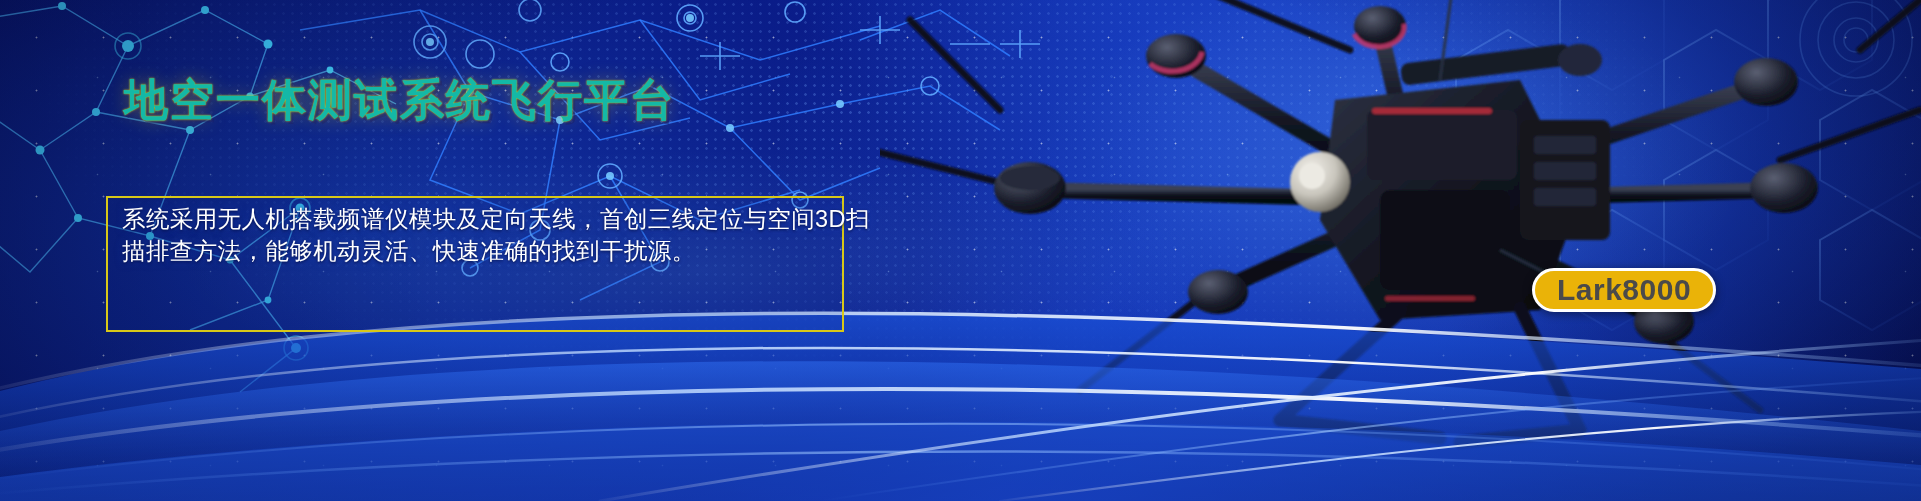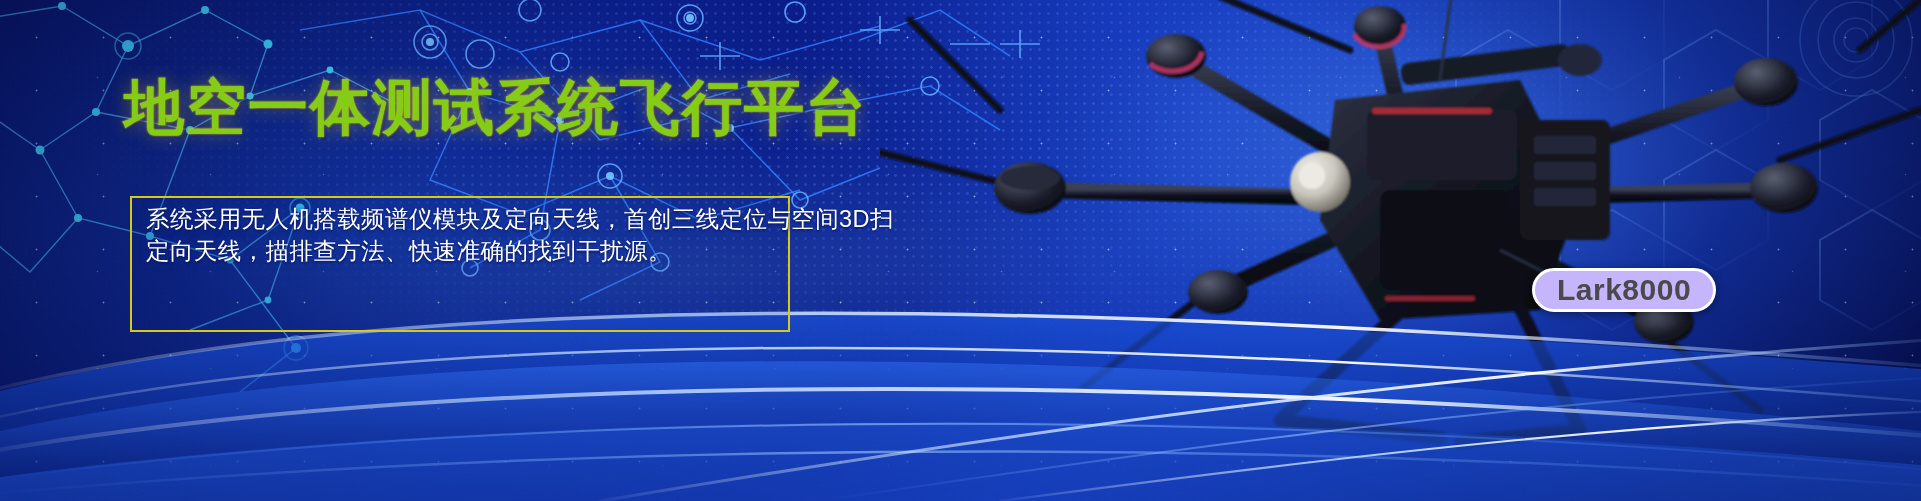--- a/index.html
+++ b/index.html
@@ -65,63 +65,62 @@
     position: absolute;
     left: 880px; top: -10px;
     width: 1041px; height: 470px;
   }
 
   
   .headline {
     position: absolute;
     left: 124px;
     top: 78px;
-    font-size: 60px;
+    font-size: 44px;
     line-height: 1;
     font-weight: 700;
-    color: #84cc16;
+    color: #14b8a6;
     letter-spacing: 2px;
     white-space: nowrap;
     text-shadow:
       0 0 2px rgba(255,238,0,0.9),
       0 0 18px rgba(255,220,0,0.35),
       3px 3px 0 rgba(20,25,110,0.55);
   }
 
   .info-box {
     position: absolute;
     left: 106px;
     top: 196px;
-    width: 660px;
+    width: 738px;
     height: 136px;
     border: 2px solid #d8c818;
     box-sizing: border-box;
     padding: 6px 14px 0 14px;
     background: rgba(10,25,120,0.10);
-    margin-left: 24px;
   }
   .info-line {
     color: #ffffff;
     font-size: 23.5px;
     line-height: 31.5px;
     letter-spacing: 0.4px;
     white-space: nowrap;
     text-shadow: 0 1px 3px rgba(0,10,60,0.9), 0 0 8px rgba(30,70,200,0.55);
   }
 
   .badge {
     position: absolute;
     left: 1532px;
     top: 268px;
     height: 44px;
-    padding: 16px 22px;
+    padding: 4px 22px;
     display: flex;
-    align-items: center;
+    align-items: flex-start;
     justify-content: center;
-    background: #c4b5fd;
+    background: #eab308;
     border: 3px solid #ffffff;
     border-radius: 24px;
     box-sizing: border-box;
     box-shadow: 0 2px 10px rgba(0,0,0,0.45);
   }
   .badge-text {
     color: #4a4a4a;
     font-size: 30px;
     font-weight: 700;
     letter-spacing: 0.5px;
@@ -386,20 +385,20 @@
       <path d="M600,220 C 1020,150 1400,96 1941,58" stroke="url(#wv)" stroke-width="3"></path>
       <path d="M820,220 C 1180,166 1520,120 1941,96" stroke="url(#wv2)" stroke-width="2"></path>
       <path d="M1000,220 C 1320,178 1620,142 1941,130" stroke="url(#wv)" stroke-width="2.2"></path>
     </g>
   </svg>
 
   <div class="headline">地空一体测试系统飞行平台</div>
 
   <div class="info-box">
     <div class="info-line">系统采用无人机搭载频谱仪模块及定向天线，首创三线定位与空间3D扫</div>
-    <div class="info-line">定向天线，描排查方法、快速准确的找到干扰源。</div>
+    <div class="info-line">描排查方法，能够机动灵活、快速准确的找到干扰源。</div>
   </div>
 
   <div class="badge">
     <span class="badge-text">Lark8000</span>
   </div>
 
 </div>
 
 </body></html>

